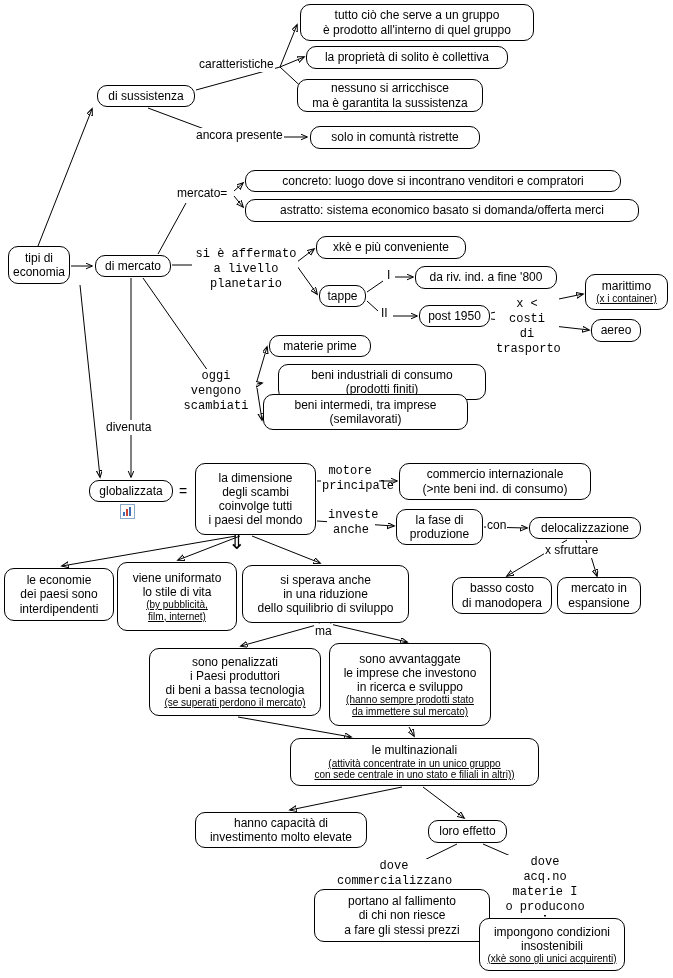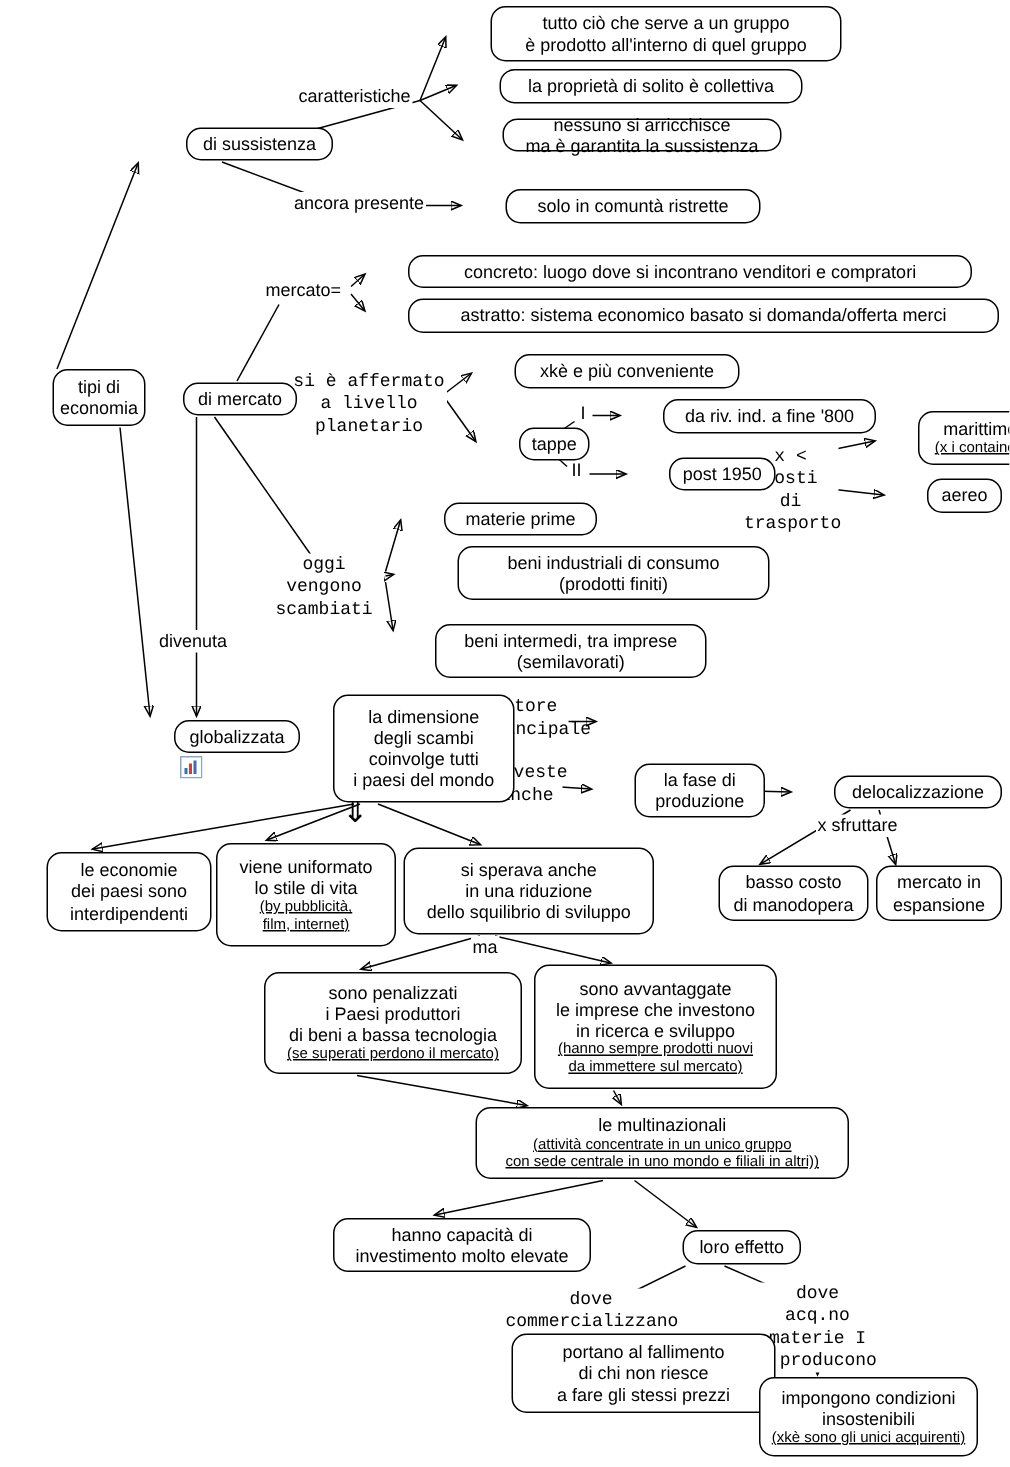--- a/index.html
+++ b/index.html
@@ -4,21 +4,21 @@
 <style>
   * { margin:0; padding:0; box-sizing:border-box; }
   html,body { background:#fff; }
   body { font-family:"Liberation Sans", sans-serif; color:#000; }
   #canvas { position:relative; width:673px; height:978px; background:#fff; overflow:hidden; }
   svg.wires { position:absolute; left:0; top:0; z-index:1; }
   svg.wires path { stroke:#000; stroke-width:1; fill:none; }
   .node {
     position:absolute; z-index:3; background:#fff; border:1px solid #000;
     border-radius:10px; display:flex; align-items:center; justify-content:center;
-    text-align:center; font-size:12px; line-height:1.18; padding:2px 4px;margin-left:27px;
+    text-align:center; font-size:12px; line-height:1.18; padding:2px 4px;
   }
   .node .t   { white-space:pre-line; display:block; }
   .node .sub { white-space:pre-line; display:block; font-size:10px; line-height:1.15;text-decoration:underline; }
   .lbl {
     position:absolute; z-index:2; font-size:12px; line-height:1.25;
     white-space:pre-line; background:#fff; padding:0 1px;
   }
   .lbl.ctr { text-align:center;font-family:Liberation Mono, monospace; }
   .big-arrow { font-size:21px; background:transparent; z-index:2; }
   .eq { font-size:14px; }
@@ -88,21 +88,21 @@
   <div class="node" style="left:97px;top:85px;width:98px;height:22px">
       <span class="t">di sussistenza</span>
     </div>
   <div class="node" style="left:300px;top:4px;width:234px;height:37px">
       <span class="t">tutto ciò che serve a un gruppo
 è prodotto all'interno di quel gruppo</span>
     </div>
   <div class="node" style="left:306px;top:46px;width:202px;height:23px">
       <span class="t">la proprietà di solito è collettiva</span>
     </div>
-  <div class="node" style="left:308px;top:79px;width:186px;height:22px">
+  <div class="node" style="left:297px;top:79px;width:186px;height:33px">
       <span class="t">nessuno si arricchisce
 ma è garantita la sussistenza</span>
     </div>
   <div class="node" style="left:310px;top:126px;width:170px;height:23px">
       <span class="t">solo in comuntà ristrette</span>
     </div>
   <div class="node" style="left:95px;top:255px;width:76px;height:22px">
       <span class="t">di mercato</span>
     </div>
   <div class="node" style="left:245px;top:170px;width:376px;height:22px">
@@ -132,33 +132,37 @@
   <div class="node" style="left:591px;top:319px;width:50px;height:23px">
       <span class="t">aereo</span>
     </div>
   <div class="node" style="left:269px;top:335px;width:102px;height:22px">
       <span class="t">materie prime</span>
     </div>
   <div class="node" style="left:278px;top:364px;width:208px;height:36px">
       <span class="t">beni industriali di consumo
 (prodotti finiti)</span>
     </div>
-  <div class="node" style="left:263px;top:416px;width:181px;height:36px">
+  <div class="node" style="left:263px;top:394px;width:205px;height:36px">
       <span class="t">beni intermedi, tra imprese
 (semilavorati)</span>
     </div>
   <div class="node" style="left:89px;top:480px;width:84px;height:22px">
       <span class="t">globalizzata</span>
     </div>
   <div class="node" style="left:195px;top:463px;width:121px;height:72px">
       <span class="t">la dimensione
 degli scambi
 coinvolge tutti
 i paesi del mondo</span>
     </div>
+  <div class="node" style="left:399px;top:463px;width:192px;height:37px">
+      <span class="t">commercio internazionale
+(&gt;nte beni ind. di consumo)</span>
+    </div>
   <div class="node" style="left:396px;top:509px;width:87px;height:36px">
       <span class="t">la fase di
 produzione</span>
     </div>
   <div class="node" style="left:529px;top:517px;width:112px;height:22px">
       <span class="t">delocalizzazione</span>
     </div>
   <div class="node" style="left:452px;top:577px;width:100px;height:37px">
       <span class="t">basso costo
 di manodopera</span>
@@ -191,29 +195,29 @@
 i Paesi produttori
 di beni a bassa tecnologia</span>
         <span class="sub">(se superati perdono il mercato)</span>
       </span>
     </div>
   <div class="node" style="left:329px;top:643px;width:162px;height:83px">
       <span>
         <span class="t">sono avvantaggate
 le imprese che investono
 in ricerca e sviluppo</span>
-        <span class="sub">(hanno sempre prodotti nuovi
+        <span class="sub">(hanno sempre prodotti stato
 da immettere sul mercato)</span>
       </span>
     </div>
   <div class="node" style="left:290px;top:738px;width:249px;height:48px;padding:2px 2px">
       <span>
         <span class="t">le multinazionali</span>
         <span class="sub">(attività concentrate in un unico gruppo
-con sede centrale in uno mondo e filiali in altri))</span>
+con sede centrale in uno stato e filiali in altri))</span>
       </span>
     </div>
   <div class="node" style="left:195px;top:812px;width:172px;height:36px">
       <span class="t">hanno capacità di
 investimento molto elevate</span>
     </div>
   <div class="node" style="left:428px;top:820px;width:79px;height:23px">
       <span class="t">loro effetto</span>
     </div>
   <div class="node" style="left:314px;top:889px;width:176px;height:53px">

